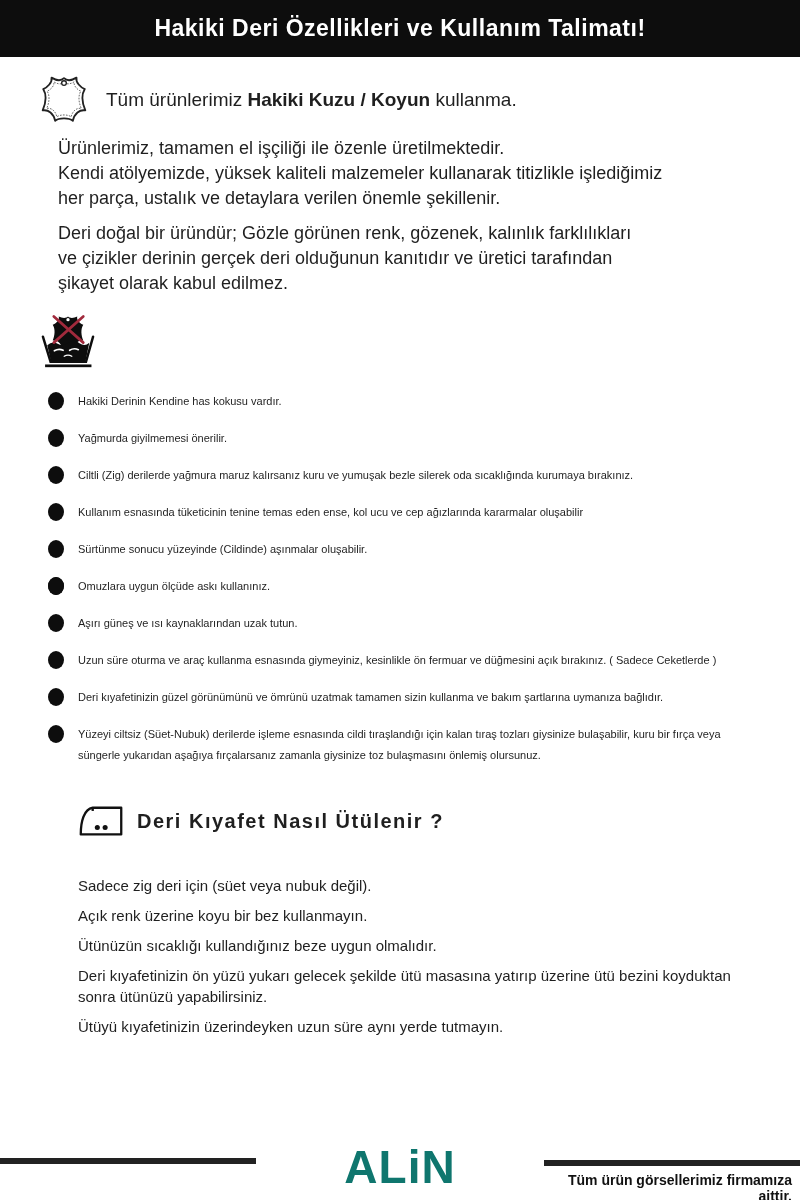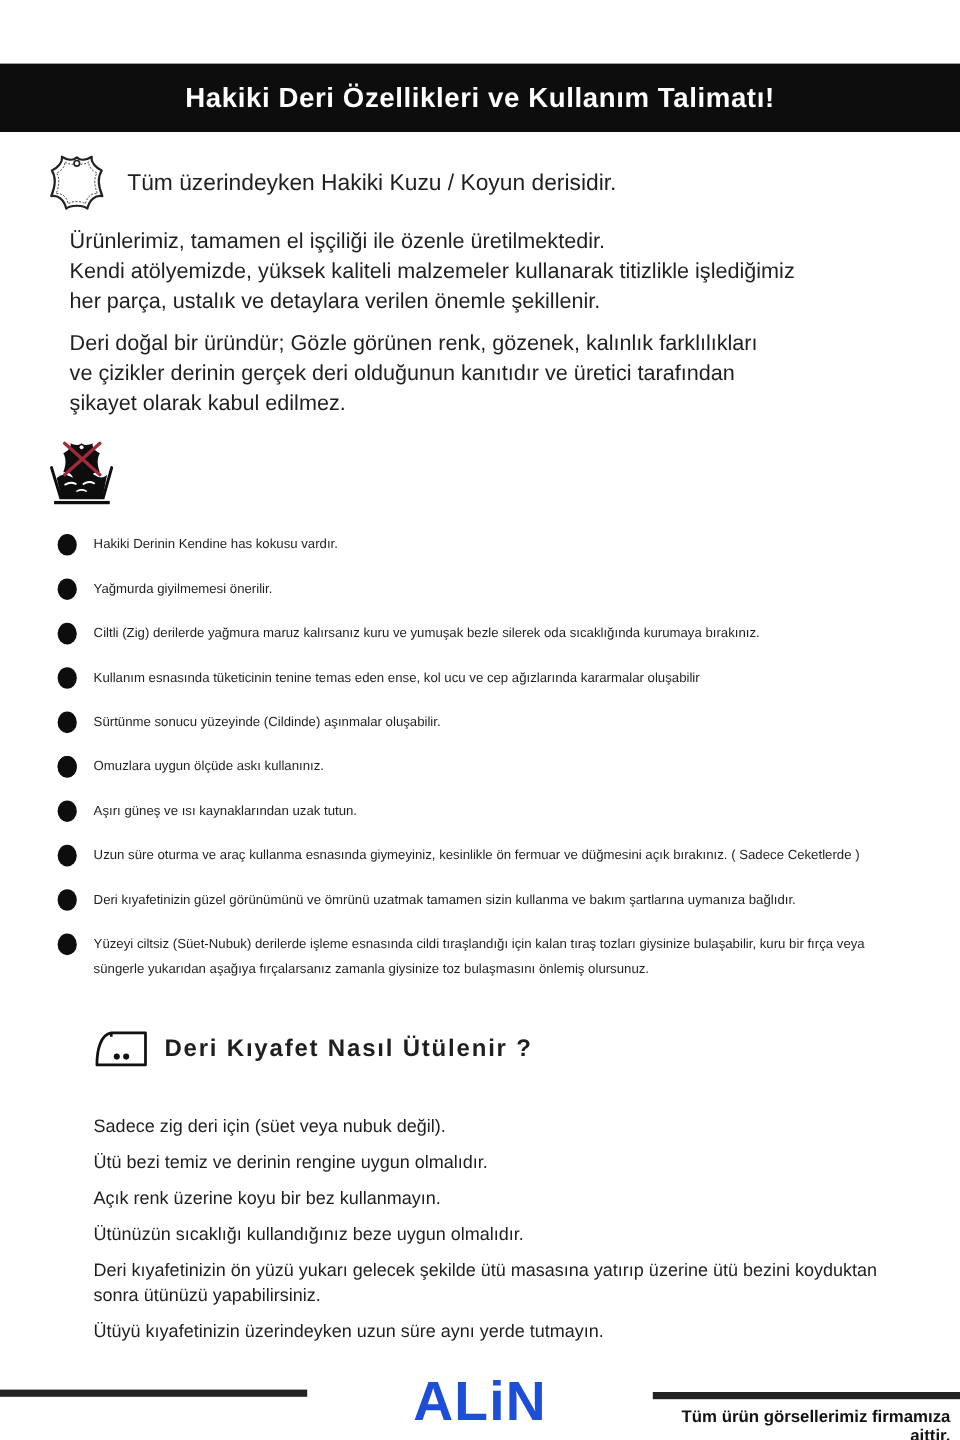--- a/index.html
+++ b/index.html
@@ -7,35 +7,34 @@
     position:relative;
     width:800px;height:1200px;
     margin:0 auto;
     background:#ffffff;
     overflow:hidden;
     font-family:"Liberation Sans", sans-serif;
     color:#1f1f1f;
   }
   
   .banner{
-    margin-top:53px;
     height:57px;
     background:#0d0d0d;
     color:#ffffff;
     display:flex;align-items:center;justify-content:center;
     font-size:23px;font-weight:bold;letter-spacing:0.5px;
   }
   
   .intro{
     display:flex;align-items:center;
     margin:13px 0 0 38px;
   }
   .intro svg{flex:0 0 auto;}
   .intro-text{margin-left:16px;font-size:19px;}
-  .intro-text b{font-weight:normal;text-align:center;}
+  .intro-text b{font-weight:bold;text-align:center;}
   
   .lead{margin:6px 0 0 45px;}
   .lead p{margin:0 0 10px 13px;font-size:18px;line-height:25px;}
   
   .nowash{
     display:flex;align-items:center;
     margin:16px 0 0 38px;
   }
   .nowash svg{flex:0 0 auto;}
   .nowash-title{
@@ -72,21 +71,21 @@
   .iron-notes{margin:22px 0 0 78px;max-width:672px;}
   .iron-notes p{margin:0 0 9px 0;font-size:15px;line-height:21px;}
   
   .footer{position:absolute;left:0;right:0;top:1138px;height:62px;}
   .footer .line-left{
     position:absolute;left:0;top:20px;width:256px;height:6px;background:#222;
   }
   .footer .logo{
     position:absolute;left:0;right:0;top:2px;
     text-align:center;
-    font-size:46px;font-weight:bold;letter-spacing:1px;color:#1d4ed8;
+    font-size:46px;font-weight:bold;letter-spacing:1px;color:#0f766e;
   }
   .footer .right-group{position:absolute;right:0;top:22px;width:256px;}
   .footer .line-right{width:100%;height:6px;background:#222;}
   .footer .caption{
     margin-top:6px;
     text-align:right;
     padding-right:8px;
     font-size:14px;font-weight:bold;color:#111;
   }
 </style>
@@ -99,21 +98,21 @@
     <span>Hakiki Deri Özellikleri ve Kullanım Talimatı!</span>
   </header>
 
   <section class="intro">
     <svg width="52" height="54" viewBox="0 0 100 100" aria-hidden="true">
       <path d="M50,8 C44,14 34,12 26,7 C28,16 18,26 10,29 C17,40 15,56 9,70 C20,68 30,76 33,90 C40,84 60,84 67,90 C70,76 80,68 91,70 C85,56 83,40 90,29 C82,26 72,16 74,7 C66,12 56,14 50,8 Z" fill="#ffffff" stroke="#222" stroke-width="3.5" stroke-linejoin="round"></path>
       <path d="M50,8 C44,14 34,12 26,7 C28,16 18,26 10,29 C17,40 15,56 9,70 C20,68 30,76 33,90 C40,84 60,84 67,90 C70,76 80,68 91,70 C85,56 83,40 90,29 C82,26 72,16 74,7 C66,12 56,14 50,8 Z" fill="none" stroke="#222" stroke-width="1.6" stroke-dasharray="4 3" transform="translate(9.5,9.5) scale(0.81)"></path>
       <circle cx="50" cy="17.5" r="4.5" fill="#ffffff" stroke="#222" stroke-width="2.6"></circle>
     </svg>
     <p class="intro-text">
-      <span>Tüm üzerindeyken </span><b>Hakiki Kuzu / Koyun</b><span> derisidir.</span>
+      <span>Tüm ürünlerimiz </span><b>Hakiki Kuzu / Koyun</b><span> kullanma.</span>
     </p>
   </section>
 
   <section class="lead">
 
       <p>Ürünlerimiz, tamamen el işçiliği ile özenle üretilmektedir.<br>Kendi atölyemizde, yüksek kaliteli malzemeler kullanarak titizlikle işlediğimiz<br>her parça, ustalık ve detaylara verilen önemle şekillenir.</p>
 
       <p>Deri doğal bir üründür; Gözle görünen renk, gözenek, kalınlık farklılıkları<br>ve çizikler derinin gerçek deri olduğunun kanıtıdır ve üretici tarafından<br>şikayet olarak kabul edilmez.</p>
     </section>
 
@@ -168,21 +167,20 @@
       <circle cx="42" cy="51" r="5.5" fill="#111"></circle>
       <circle cx="59" cy="51" r="5.5" fill="#111"></circle>
     </svg>
     <h3 class="iron-title">Deri Kıyafet Nasıl Ütülenir ?</h3>
   </section>
 
   <div class="iron-notes">
 
       <p>Sadece zig deri için (süet veya nubuk değil).</p>
 
-      <p>Ütü bezi temiz ve derinin rengine uygun olmalıdır.</p>
 
       <p>Açık renk üzerine koyu bir bez kullanmayın.</p>
 
       <p>Ütünüzün sıcaklığı kullandığınız beze uygun olmalıdır.</p>
 
       <p>Deri kıyafetinizin ön yüzü yukarı gelecek şekilde ütü masasına yatırıp üzerine ütü bezini koyduktan sonra ütünüzü yapabilirsiniz.</p>
 
       <p>Ütüyü kıyafetinizin üzerindeyken uzun süre aynı yerde tutmayın.</p>
     </div>
 

